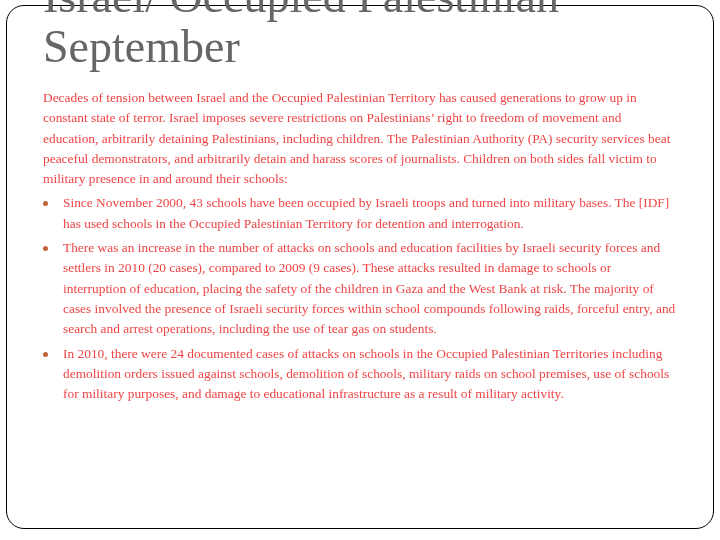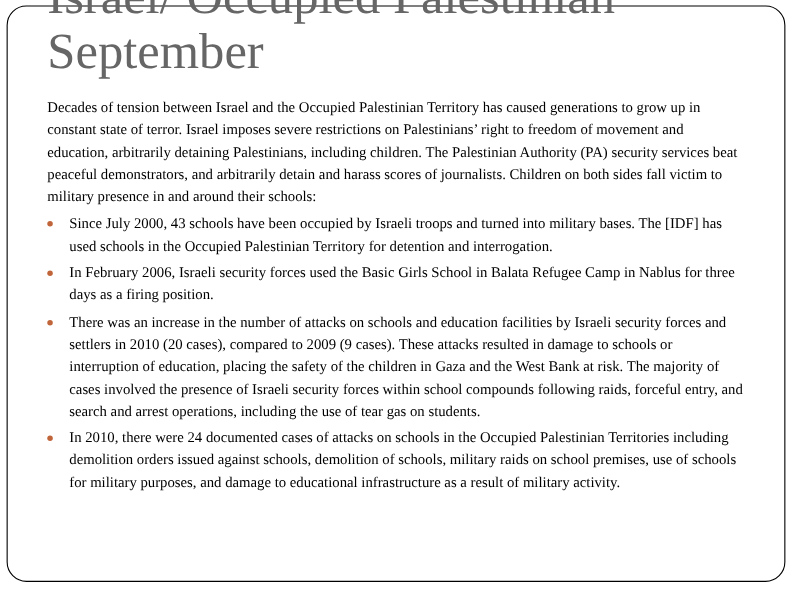--- a/index.html
+++ b/index.html
@@ -46,21 +46,21 @@
     display: block;
   }
   .content {
     position: absolute;
     left: 43px;
     top: 88px;
     width: 634px;
     font-family: "Liberation Serif", serif;
     font-size: 13.4px;
     line-height: 20.3px;
-    color: #000000;
+    color: #ef4444;
   }
   .intro {
     margin: 0 0 4px 0;
   }
   .bullets {
     list-style: none;
     margin: 0;
     padding: 0;
   }
   .bullet-item {
@@ -87,25 +87,21 @@
 <h1 class="title">
   <span class="line">Israel/ Occupied Palestinian</span>
   <span class="line">September</span>
 </h1>
 
 <div class="content">
   <p class="intro">Decades of tension between Israel and the Occupied Palestinian Territory has caused generations to grow up in constant state of terror. Israel imposes severe restrictions on Palestinians’ right to freedom of movement and education, arbitrarily detaining Palestinians, including children. The Palestinian Authority (PA) security services beat peaceful demonstrators, and arbitrarily detain and harass scores of journalists. Children on both sides fall victim to military presence in and around their schools:</p>
   <ul class="bullets">
     <li class="bullet-item">
       <span class="bullet-dot"></span>
-      <span>Since July 2000, 43 schools have been occupied by Israeli troops and turned into military bases. The [IDF] has used schools in the Occupied Palestinian Territory for detention and interrogation.</span>
-    </li>
-    <li class="bullet-item">
-      <span class="bullet-dot"></span>
-      <span>In February 2006, Israeli security forces used the Basic Girls School in Balata Refugee Camp in Nablus for three days as a firing position.</span>
+      <span>Since November 2000, 43 schools have been occupied by Israeli troops and turned into military bases. The [IDF] has used schools in the Occupied Palestinian Territory for detention and interrogation.</span>
     </li>
     <li class="bullet-item">
       <span class="bullet-dot"></span>
       <span>There was an increase in the number of attacks on schools and education facilities by Israeli security forces and settlers in 2010 (20 cases), compared to 2009 (9 cases). These attacks resulted in damage to schools or interruption of education, placing the safety of the children in Gaza and the West Bank at risk. The majority of cases involved the presence of Israeli security forces within school compounds following raids, forceful entry, and search and arrest operations, including the use of tear gas on students.</span>
     </li>
     <li class="bullet-item">
       <span class="bullet-dot"></span>
       <span>In 2010, there were 24 documented cases of attacks on schools in the Occupied Palestinian Territories including demolition orders issued against schools, demolition of schools, military raids on school premises, use of schools for military purposes, and damage to educational infrastructure as a result of military activity.</span>
     </li>
   </ul>

